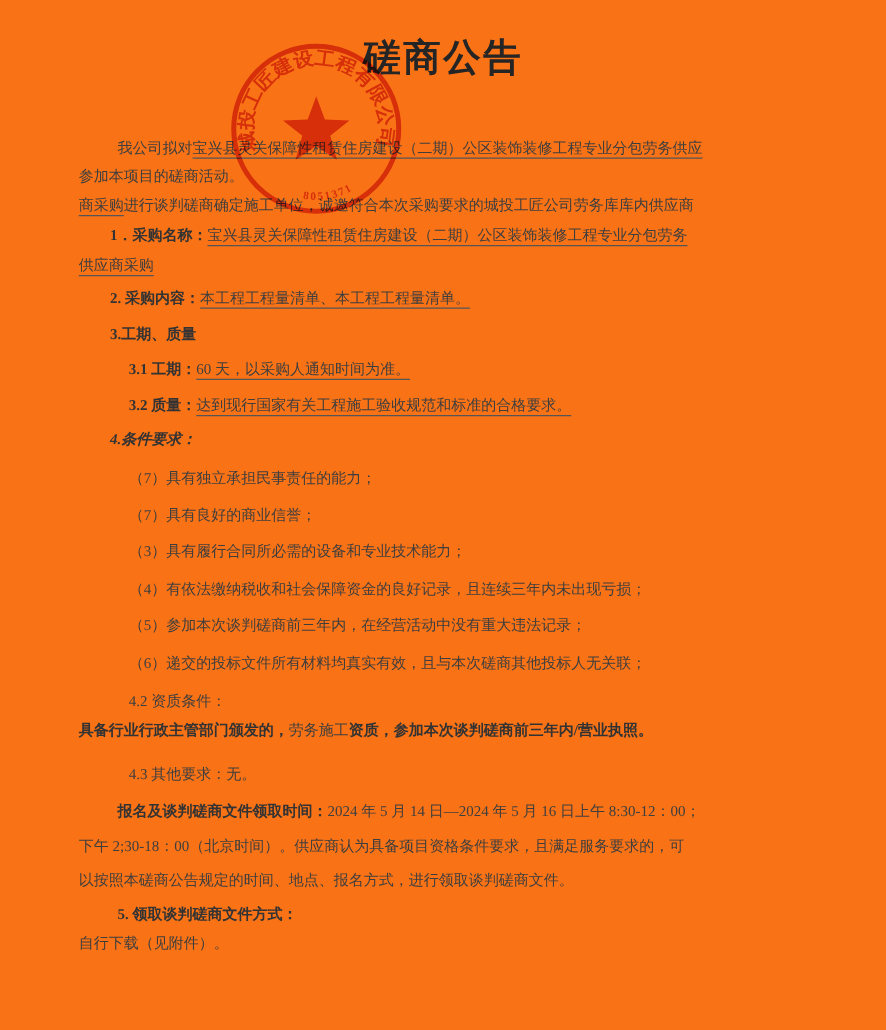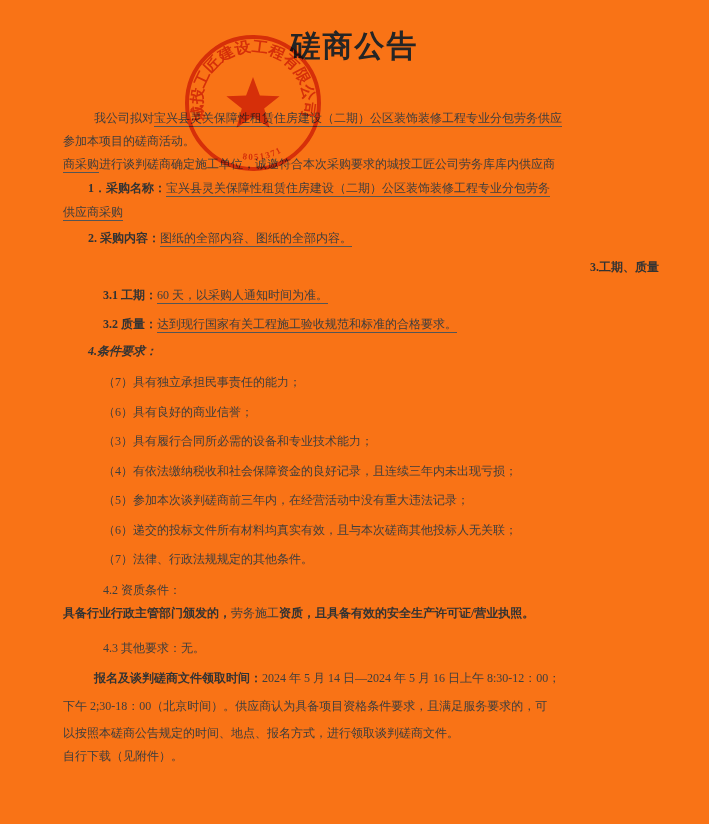--- a/index.html
+++ b/index.html
@@ -52,38 +52,38 @@
 <div class="page">
 
   <h1 class="title">磋商公告</h1>
 
   <div class="doc-body" id="doc-body">
       <div class="line" style="margin-top: 0px; padding-left: 31px;"><span>我公司拟对</span><span class="u">宝兴县灵关保障性租赁住房建设（二期）公区装饰装修工程专业分包劳务供应</span></div>
       <div class="line" style="margin-top: 0px; padding-left: 0px;"><span>参加本项目的磋商活动。</span></div>
       <div class="line" style="margin-top: 0px; padding-left: 0px;"><span class="u">商采购</span><span>进行谈判磋商确定施工单位，诚邀符合本次采购要求的城投工匠公司劳务库库内供应商</span></div>
       <div class="line" style="margin-top: 1px; padding-left: 25px;"><span class="b">1．采购名称：</span><span class="u">宝兴县灵关保障性租赁住房建设（二期）公区装饰装修工程专业分包劳务</span></div>
       <div class="line" style="margin-top: 1px; padding-left: 0px;"><span class="u">供应商采购</span></div>
-      <div class="line" style="margin-top: 3px; padding-left: 25px;"><span class="b">2. 采购内容：</span><span class="u">图纸的全部内容、图纸的全部内容。</span></div>
-      <div class="line" style="margin-top: 6px; padding-left: 25px; text-align: right;"><span class="b">3.工期、质量</span></div>
+      <div class="line" style="margin-top: 3px; padding-left: 25px;"><span class="b">2. 采购内容：</span><span class="u">本工程工程量清单、本工程工程量清单。</span></div>
+      <div class="line" style="margin-top: 6px; padding-left: 25px;"><span class="b">3.工期、质量</span></div>
       <div class="line" style="margin-top: 5px; padding-left: 40px;"><span class="b">3.1 工期：</span><span class="u">60 天，以采购人通知时间为准。</span></div>
       <div class="line" style="margin-top: 6px; padding-left: 40px;"><span class="b">3.2 质量：</span><span class="u">达到现行国家有关工程施工验收规范和标准的合格要求。</span></div>
       <div class="line" style="margin-top: 4px; padding-left: 25px; font-style: italic;"><span class="b">4.条件要求：</span></div>
       <div class="line" style="margin-top: 8px; padding-left: 40px;"><span>（7）具有独立承担民事责任的能力；</span></div>
-      <div class="line" style="margin-top: 7px; padding-left: 40px;"><span>（6）具有良好的商业信誉；</span></div>
+      <div class="line" style="margin-top: 7px; padding-left: 40px;"><span>（7）具有良好的商业信誉；</span></div>
       <div class="line" style="margin-top: 6px; padding-left: 40px;"><span>（3）具有履行合同所必需的设备和专业技术能力；</span></div>
       <div class="line" style="margin-top: 7px; padding-left: 40px;"><span>（4）有依法缴纳税收和社会保障资金的良好记录，且连续三年内未出现亏损；</span></div>
       <div class="line" style="margin-top: 6px; padding-left: 40px;"><span>（5）参加本次谈判磋商前三年内，在经营活动中没有重大违法记录；</span></div>
       <div class="line" style="margin-top: 7px; padding-left: 40px;"><span>（6）递交的投标文件所有材料均真实有效，且与本次磋商其他投标人无关联；</span></div>
-      <div class="line" style="margin-top: 6px; padding-left: 40px;"><span>（7）法律、行政法规规定的其他条件。</span></div>
       <div class="line" style="margin-top: 8px; padding-left: 40px;"><span>4.2 资质条件：</span></div>
-      <div class="line" style="margin-top: 0px; padding-left: 0px;"><span class="b">具备行业行政主管部门颁发的，</span><span>劳务施工</span><span class="b">资质，且具备有效的安全生产许可证/营业执照。</span></div>
+      <div class="line" style="margin-top: 0px; padding-left: 0px;"><span class="b">具备行业行政主管部门颁发的，</span><span>劳务施工</span><span class="b">资质，参加本次谈判磋商前三年内/营业执照。</span></div>
       <div class="line" style="margin-top: 12px; padding-left: 40px;"><span>4.3 其他要求：无。</span></div>
       <div class="line" style="margin-top: 7px; padding-left: 31px;"><span class="b">报名及谈判磋商文件领取时间：</span><span>2024 年 5 月 14 日—2024 年 5 月 16 日上午 8:30-12：00；</span></div>
       <div class="line" style="margin-top: 5px; padding-left: 0px;"><span>下午 2;30-18：00（北京时间）。供应商认为具备项目资格条件要求，且满足服务要求的，可</span></div>
       <div class="line" style="margin-top: 4px; padding-left: 0px;"><span>以按照本磋商公告规定的时间、地点、报名方式，进行领取谈判磋商文件。</span></div>
+      <div class="line" style="margin-top: 4px; padding-left: 31px;"><span class="b">5. 领取谈判磋商文件方式：</span></div>
       <div class="line" style="margin-top: 0px; padding-left: 0px;"><span>自行下载（见附件）。</span></div>
     </div>
 
   <svg class="seal" viewBox="0 0 150 150">
     <circle cx="75" cy="75" r="66" fill="none" stroke="#d4453c" stroke-width="4"></circle>
     <polygon points="75,49 81.9,67.5 101.6,68.3 86.2,80.6 91.5,99.7 75,88.8 58.5,99.7 63.8,80.6 48.4,68.3 68.1,67.5" fill="#d4453c"></polygon>
     <defs>
       <path id="sealArc" d="M 27 92 A 51 51 0 1 1 123 92" fill="none"></path>
       <path id="sealNum" d="M 34.7 115.3 A 57 57 0 0 0 115.3 115.3" fill="none"></path>
     </defs>

